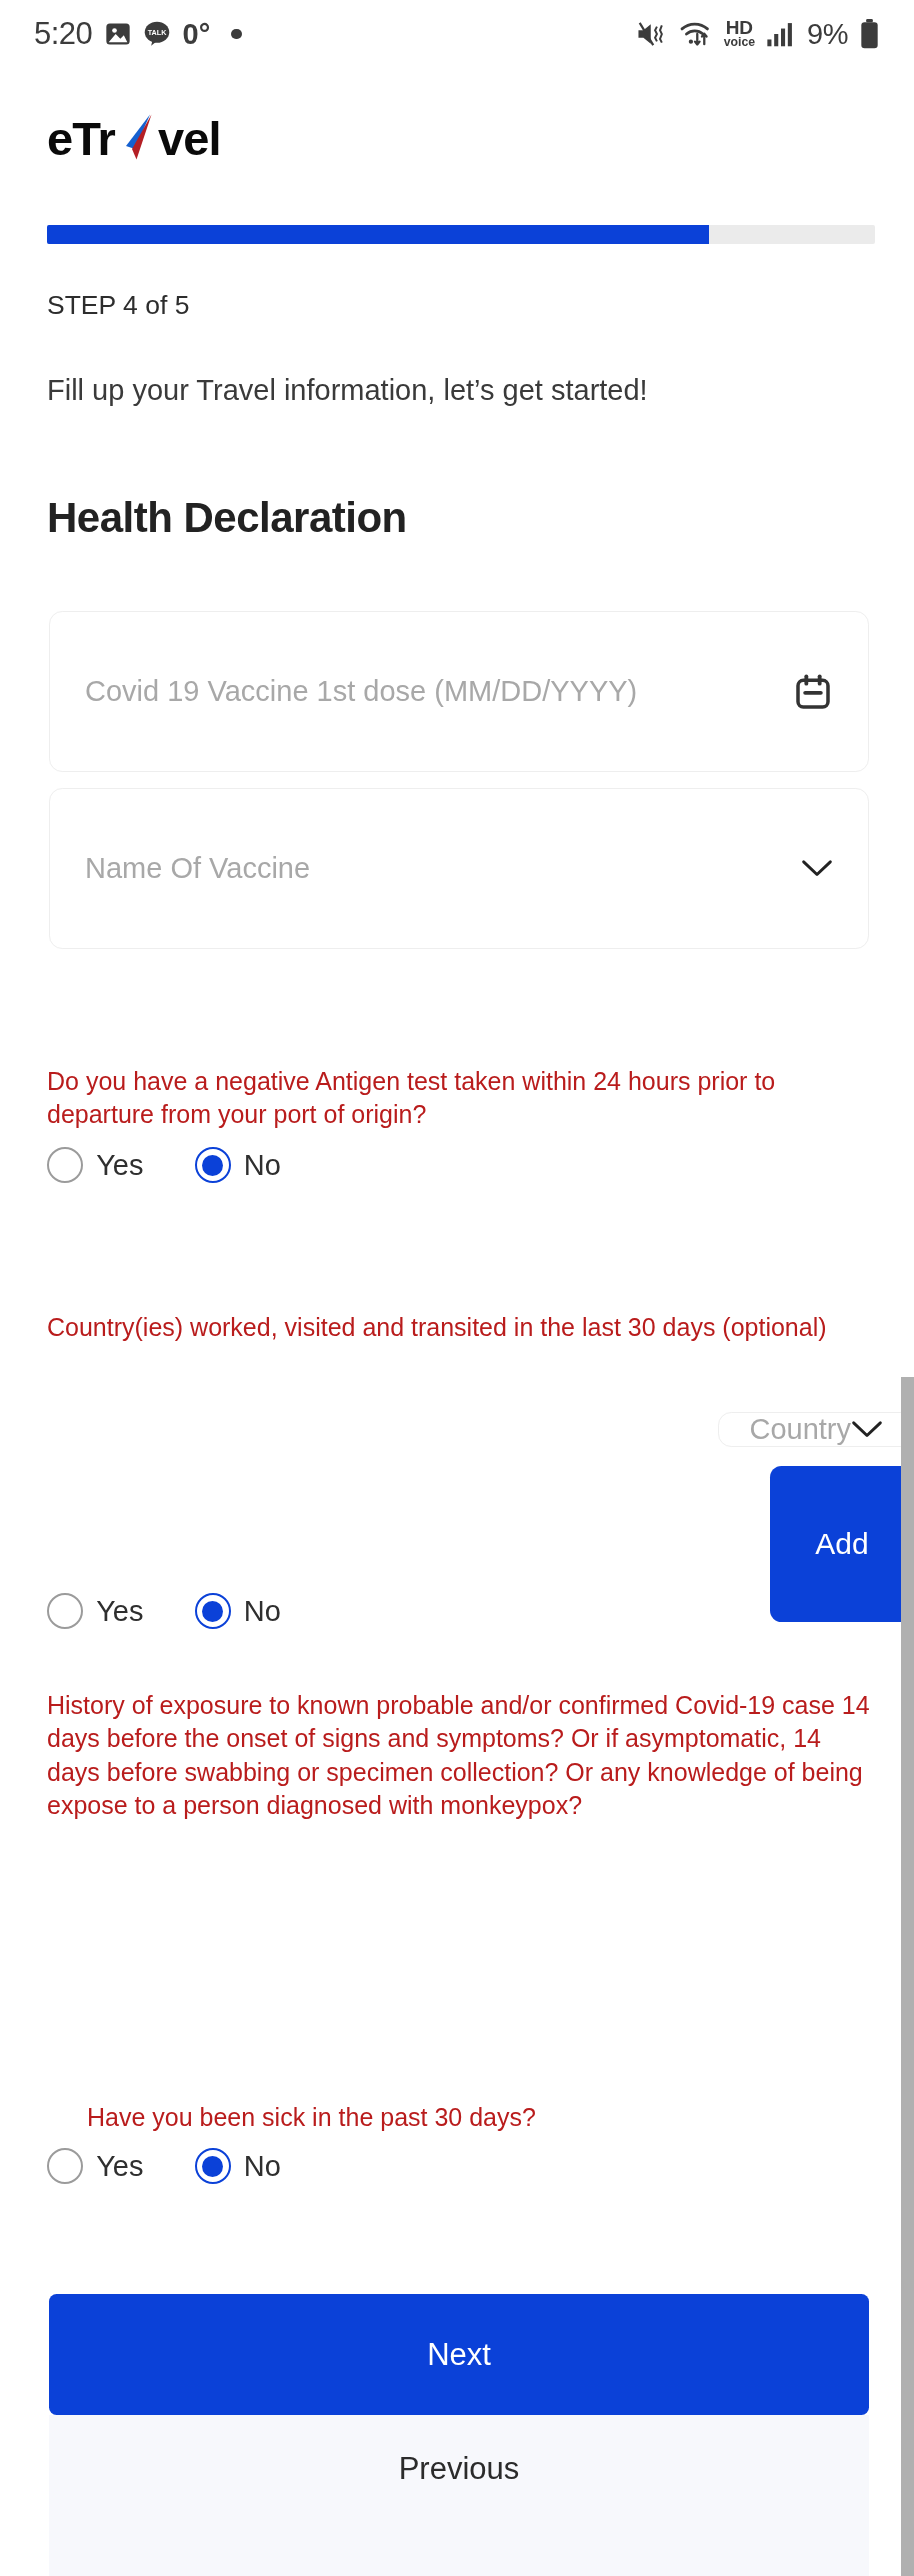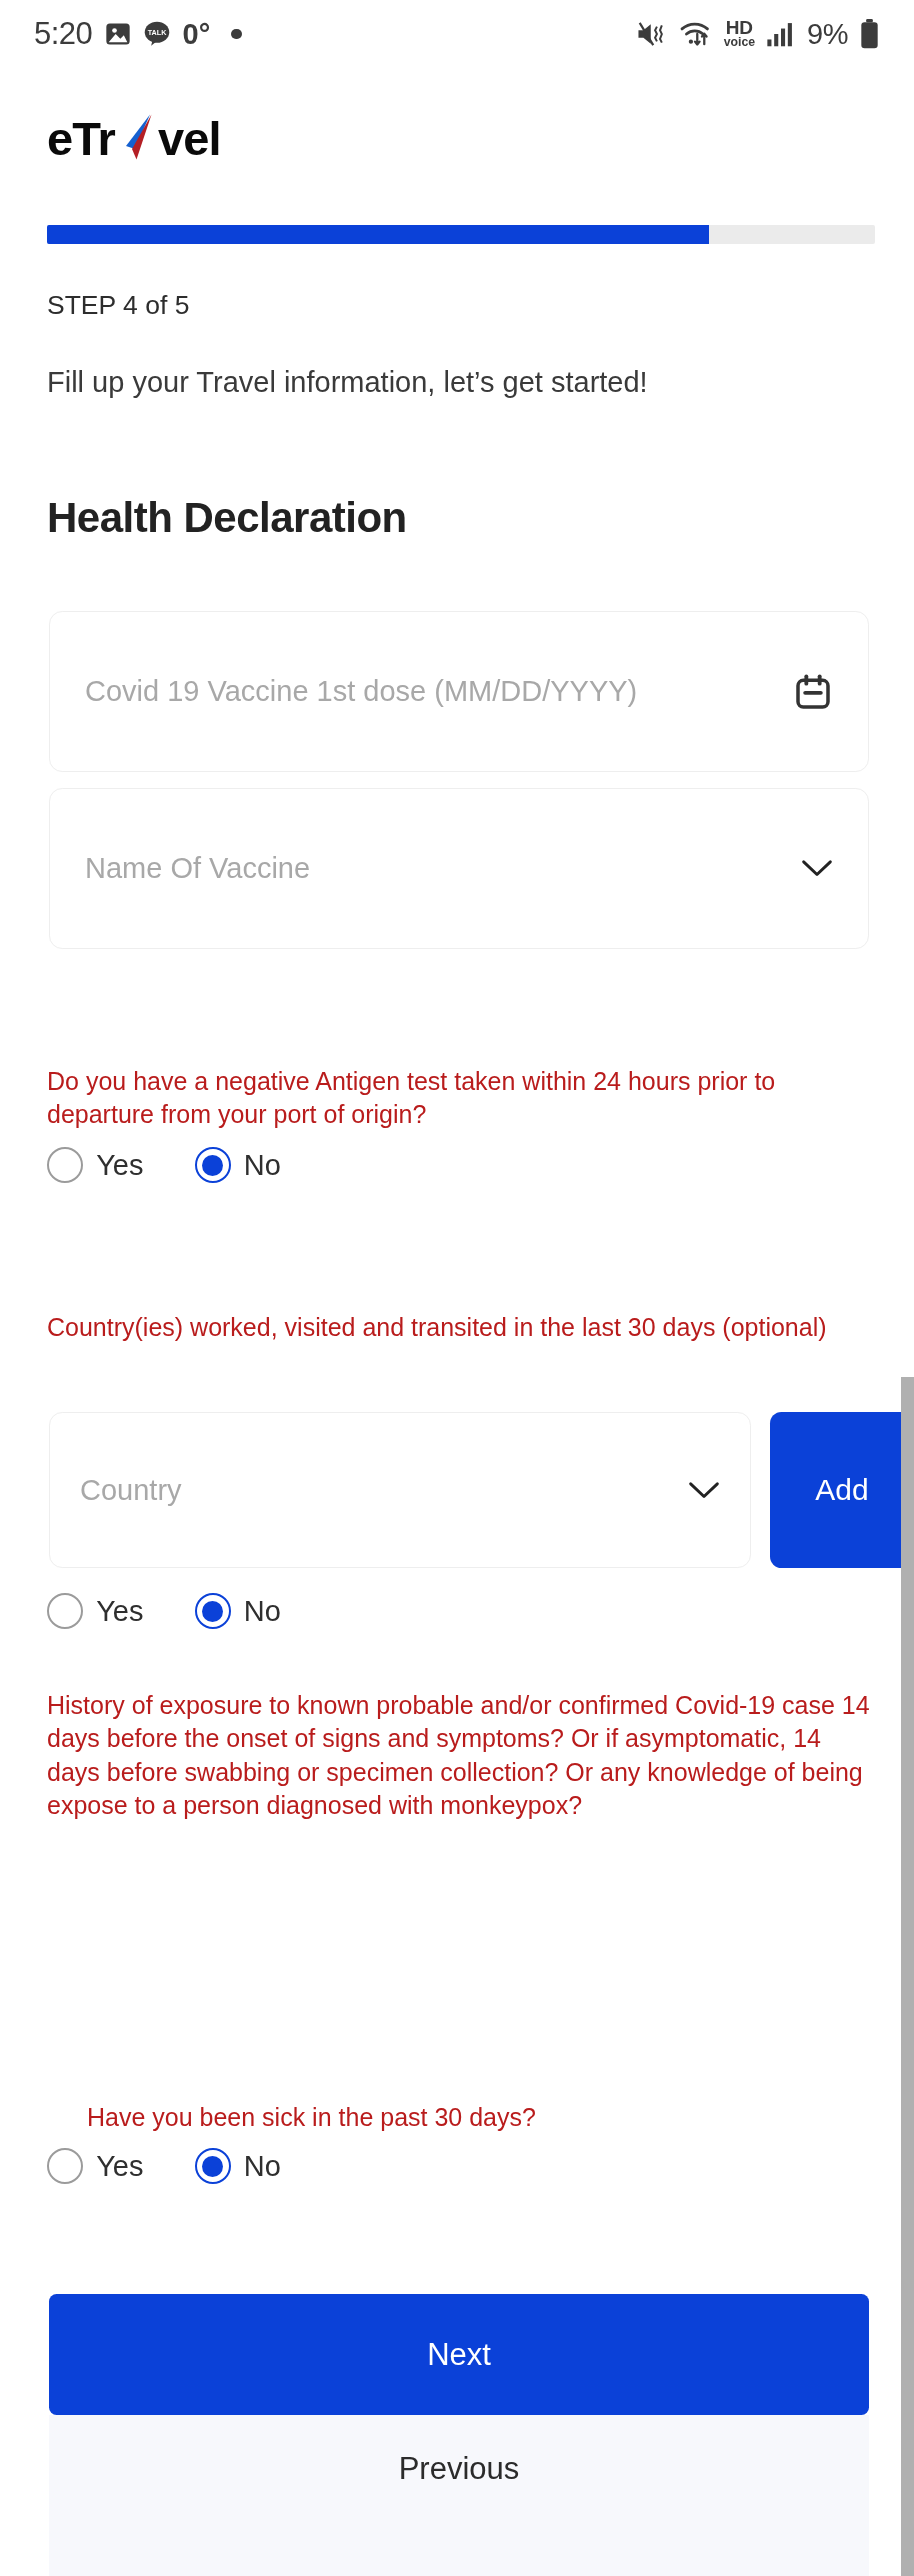--- a/index.html
+++ b/index.html
@@ -109,21 +109,21 @@
 
   .step-label {
     position: absolute;
     top: 290px;
     left: 47px;
     font-size: 26.5px;
     color: #2d2d2d;
   }
   .intro-text {
     position: absolute;
-    top: 366px;
+    top: 374px;
     left: 47px;
     width: 833px;
     font-size: 29px;
     color: #3a3a3a;
   }
   .section-title {
     position: absolute;
     top: 494px;
     left: 47px;
     font-size: 42px;
@@ -214,20 +214,21 @@
 
   
   .country-row {
     position: absolute;
     top: 1412px;
     left: 49px;
     width: 865px;
     display: flex;
     align-items: flex-end;
     gap: 19px;
+    flex-direction: column;
   }
   .country-select {
     flex: 1;
     height: 156px;
     border: 1.4px solid #eeeeee;
     border-radius: 13.2px;
     background: #ffffff;
     display: flex;
     align-items: center;
     justify-content: space-between;

